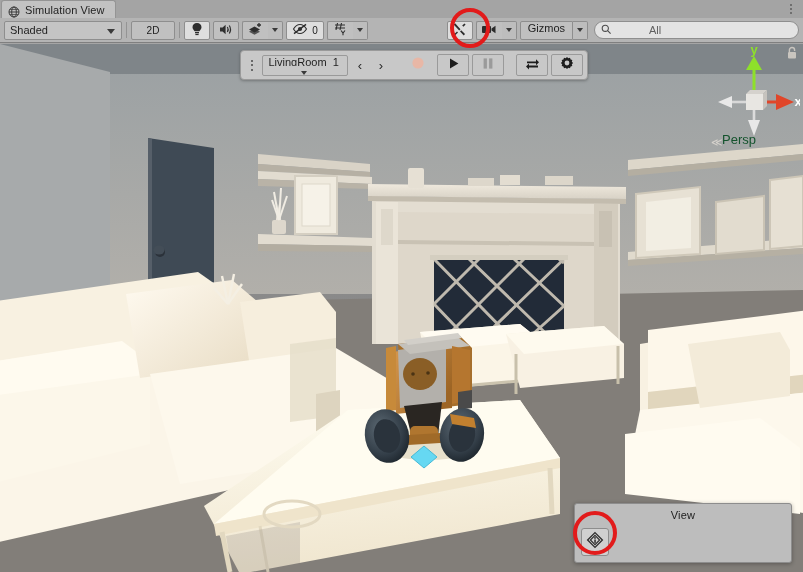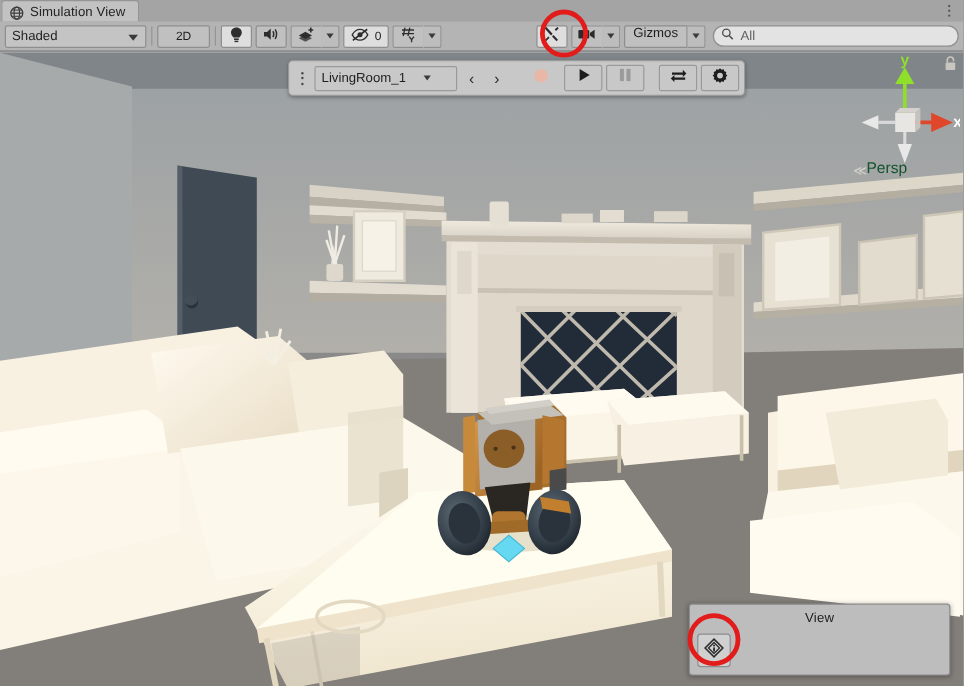--- a/index.html
+++ b/index.html
@@ -150,21 +150,21 @@
     width: 205px; height: 18px;
     background: #e3e3e3;
     border: 1px solid #8e8e8e;
     border-radius: 9px;
     display: flex; align-items: center;
     padding: 0 6px;
     gap: 5px;
     margin-left: 6px;
   }
   .search-box .txt {
-    font-size: 11px; color: #606060;
+    font-size: 11px; color: #606060; margin-left: 32px;
   }
 
   
   .scene {
     position: absolute;
     left: 0; top: 44px;
     width: 803px; height: 528px;
     overflow: hidden;
     background: #8d8f90;
   }
@@ -194,23 +194,24 @@
     width: 2px; height: 2px; border-radius: 50%;
     background: #4a4a4a; display: block;
   }
   .ov-dd {
     height: 21px;
     min-width: 86px;
     background: #c8c8c8;
     border: 1px solid #9a9a9a;
     border-radius: 2px;
     display: flex; align-items: center;
-    padding: 0 21px 0 5px;
-    gap: 15px;
+    padding: 0 8px 0 5px;
+    gap: 5px;
     overflow:hidden;
+    flex-direction:column;
   }
   .ov-dd .t {
     font-size: 11px; color:#1f1f1f;
     white-space: nowrap; overflow:hidden;
     max-width: 70px;
   }
   .ov-btn {
     width: 24px; height: 22px;
     background: #c8c8c8;
     border: 1px solid #9a9a9a;

